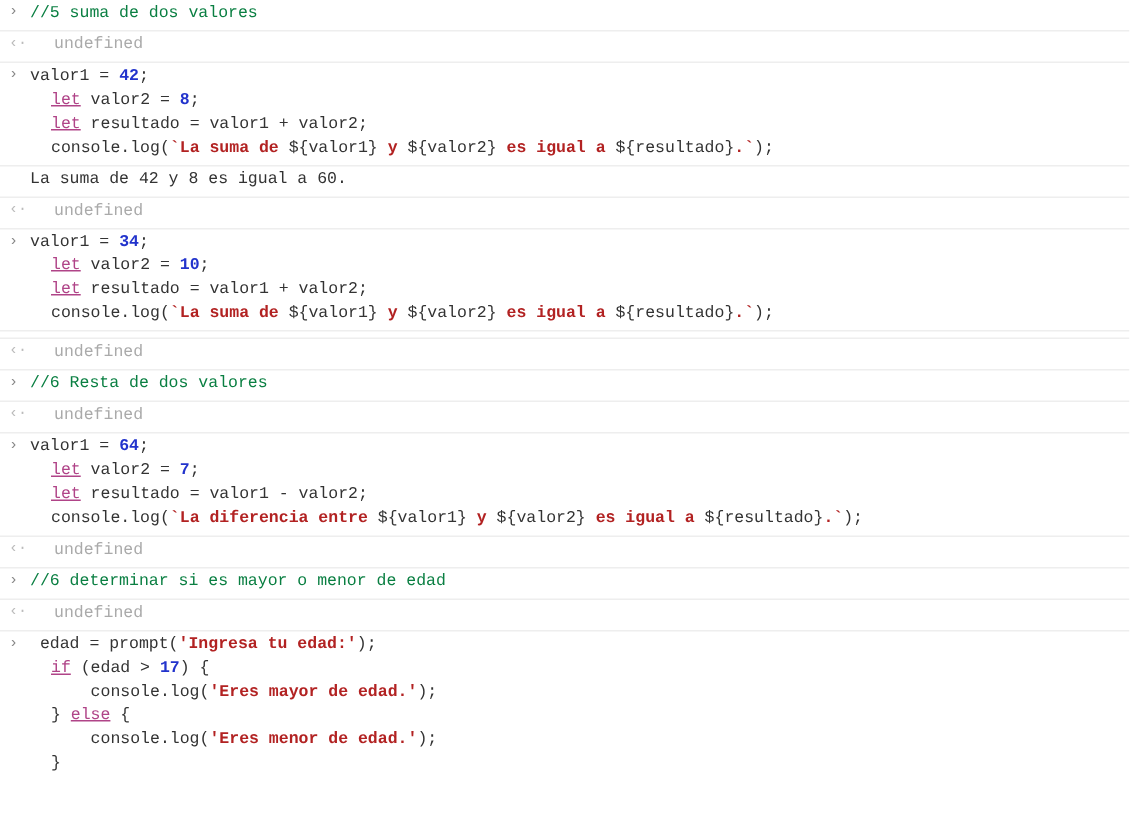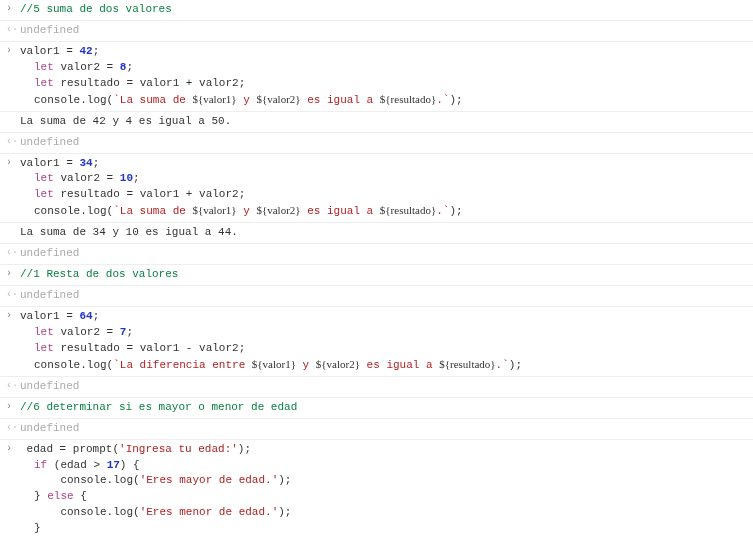--- a/index.html
+++ b/index.html
@@ -19,42 +19,42 @@
   }
   .row:first-child { border-top: none; }
   .arrow {
     position: absolute;
     left: 6px;
     top: 2px;
     color: #888;
     font-size: 10px;
   }
   .arrow-out { color: #bbb; }
-  .undefined { color: #aaa; }
+  .undefined { color: #aaa; margin-left: 16px; }
   .comment { color: #0a7f42; }
   .int { color: #2233cc; font-weight: bold; }
-  .kw { color: #b04488; }
-  .str { color: #b22222; }
-  .tpl { color: #333; font-family: Liberation Serif, serif; }
+  .kw { color: #b04488; text-decoration: underline; }
+  .str { color: #b22222; font-weight: bold; }
+  .tpl { color: #333; }
   .codeblock { display: block; }
   .codeblock .line { display: block; padding-left: 14px; }
   .codeblock .line.first { padding-left: 0; }
 </style>
 </head>
 <body>
 
 <div id="console">
     <div class="row"><span class="arrow">›</span><span class="comment">//5 suma de dos valores</span></div>
     <div class="row"><span class="arrow arrow-out">‹·</span><span class="undefined">undefined</span></div>
     <div class="row"><span class="arrow">›</span><span class="codeblock"><span class="line first"><span>valor1 = </span><span class="int">42</span><span>;</span></span><span class="line"><span class="kw">let</span><span> valor2 = </span><span class="int">8</span><span>;</span></span><span class="line"><span class="kw">let</span><span> resultado = valor1 + valor2;</span></span><span class="line"><span>console.log(</span><span class="str">`La suma de </span><span class="tpl">${valor1}</span><span class="str"> y </span><span class="tpl">${valor2}</span><span class="str"> es igual a </span><span class="tpl">${resultado}</span><span class="str">.`</span><span>);</span></span></span></div>
-    <div class="row"><span class="arrow"> </span><span>La suma de 42 y 4 es igual a 50.</span></div>
+    <div class="row"><span class="arrow"> </span><span>La suma de 42 y 8 es igual a 60.</span></div>
     <div class="row"><span class="arrow arrow-out">‹·</span><span class="undefined">undefined</span></div>
     <div class="row"><span class="arrow">›</span><span class="codeblock"><span class="line first"><span>valor1 = </span><span class="int">34</span><span>;</span></span><span class="line"><span class="kw">let</span><span> valor2 = </span><span class="int">10</span><span>;</span></span><span class="line"><span class="kw">let</span><span> resultado = valor1 + valor2;</span></span><span class="line"><span>console.log(</span><span class="str">`La suma de </span><span class="tpl">${valor1}</span><span class="str"> y </span><span class="tpl">${valor2}</span><span class="str"> es igual a </span><span class="tpl">${resultado}</span><span class="str">.`</span><span>);</span></span></span></div>
-    <div class="row"><span class="arrow"> </span><span>La suma de 34 y 10 es igual a 44.</span></div>
+    <div class="row"><span class="arrow"> </span></div>
     <div class="row"><span class="arrow arrow-out">‹·</span><span class="undefined">undefined</span></div>
-    <div class="row"><span class="arrow">›</span><span class="comment">//1 Resta de dos valores</span></div>
+    <div class="row"><span class="arrow">›</span><span class="comment">//6 Resta de dos valores</span></div>
     <div class="row"><span class="arrow arrow-out">‹·</span><span class="undefined">undefined</span></div>
     <div class="row"><span class="arrow">›</span><span class="codeblock"><span class="line first"><span>valor1 = </span><span class="int">64</span><span>;</span></span><span class="line"><span class="kw">let</span><span> valor2 = </span><span class="int">7</span><span>;</span></span><span class="line"><span class="kw">let</span><span> resultado = valor1 - valor2;</span></span><span class="line"><span>console.log(</span><span class="str">`La diferencia entre </span><span class="tpl">${valor1}</span><span class="str"> y </span><span class="tpl">${valor2}</span><span class="str"> es igual a </span><span class="tpl">${resultado}</span><span class="str">.`</span><span>);</span></span></span></div>
     <div class="row"><span class="arrow arrow-out">‹·</span><span class="undefined">undefined</span></div>
     <div class="row"><span class="arrow">›</span><span class="comment">//6 determinar si es mayor o menor de edad</span></div>
     <div class="row"><span class="arrow arrow-out">‹·</span><span class="undefined">undefined</span></div>
     <div class="row"><span class="arrow">›</span><span class="codeblock"><span class="line first"><span> edad = prompt(</span><span class="str">'Ingresa tu edad:'</span><span>);</span></span><span class="line"><span class="kw">if</span><span> (edad &gt; </span><span class="int">17</span><span>) {</span></span><span class="line"><span>    console.log(</span><span class="str">'Eres mayor de edad.'</span><span>);</span></span><span class="line"><span>} </span><span class="kw">else</span><span> {</span></span><span class="line"><span>    console.log(</span><span class="str">'Eres menor de edad.'</span><span>);</span></span><span class="line"><span>}</span></span></span></div>
   </div>
 
 </body></html>

